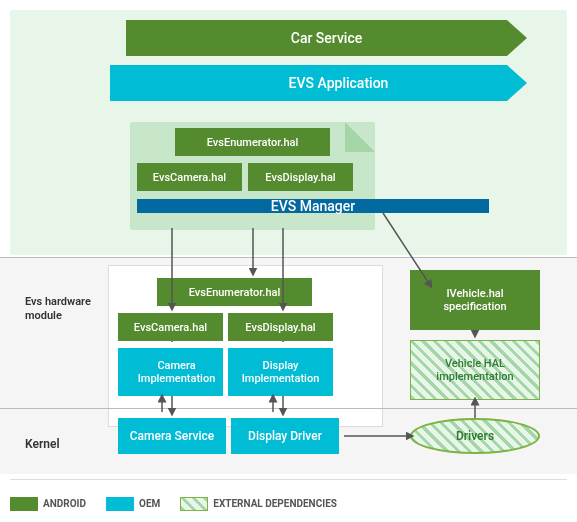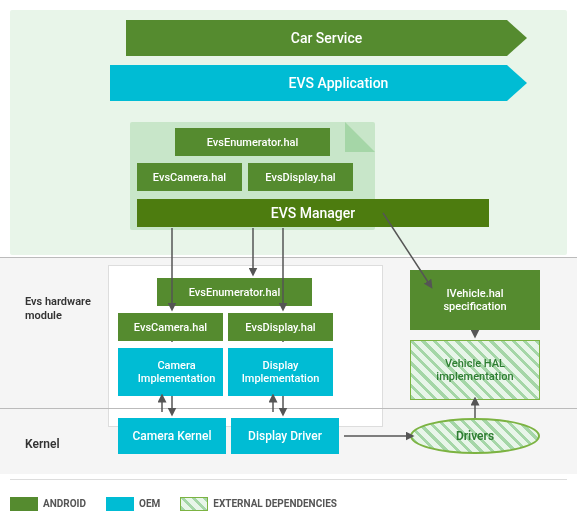--- a/index.html
+++ b/index.html
@@ -108,22 +108,22 @@
       justify-content: center;
       font-size: 11px;
       font-weight: 500;
     }
 
     .evs-manager {
       position: absolute;
       top: 199px;
       left: 137px;
       right: 88px;
-      height: 28px;
-      background: #4d7c0f;
+      height: 14px;
+      background: #0369a1;
       color: white;
       display: flex;
       align-items: center;
       justify-content: center;
       font-size: 14px;
       font-weight: 500;
     }
 
     
     .evs-hw-label {
@@ -472,21 +472,21 @@
     <span>Vehicle HAL implementation</span>
   </div>
 
   <div class="separator-line" style="top:408px;"></div>
 
   <div class="kernel-label">
     <span>Kernel</span>
   </div>
 
   <div class="camera-driver">
-    <span>Camera Kernel</span>
+    <span>Camera Service</span>
   </div>
 
   <div class="display-driver">
     <span>Display Driver</span>
   </div>
 
   <div class="drivers-oval">
     <span>Drivers</span>
   </div>
 

